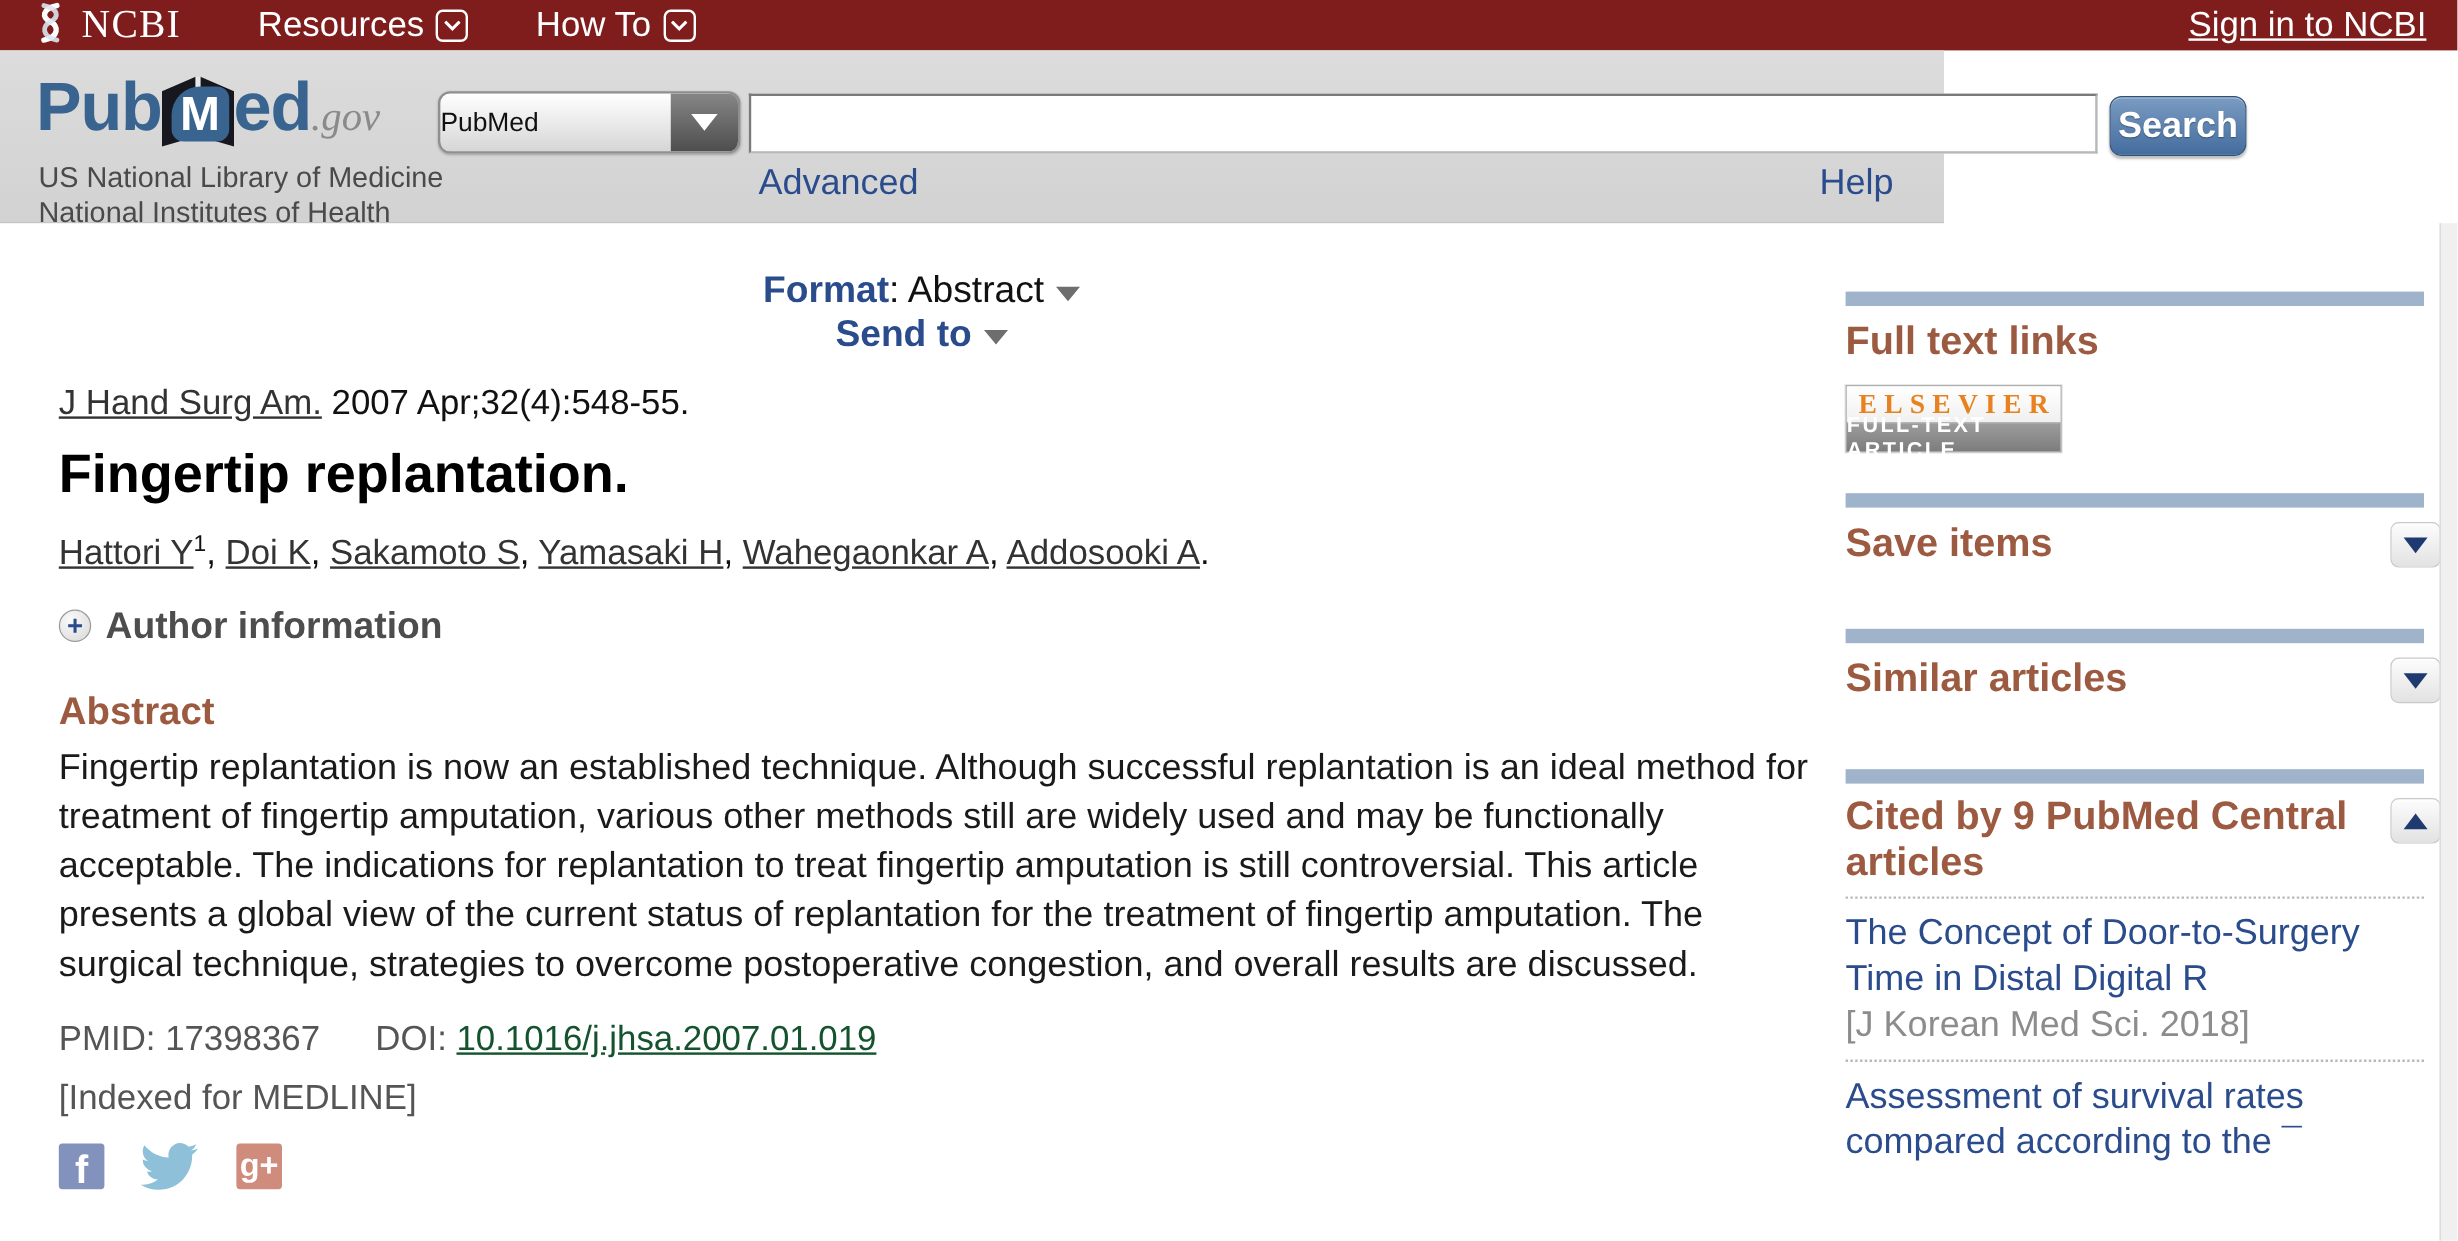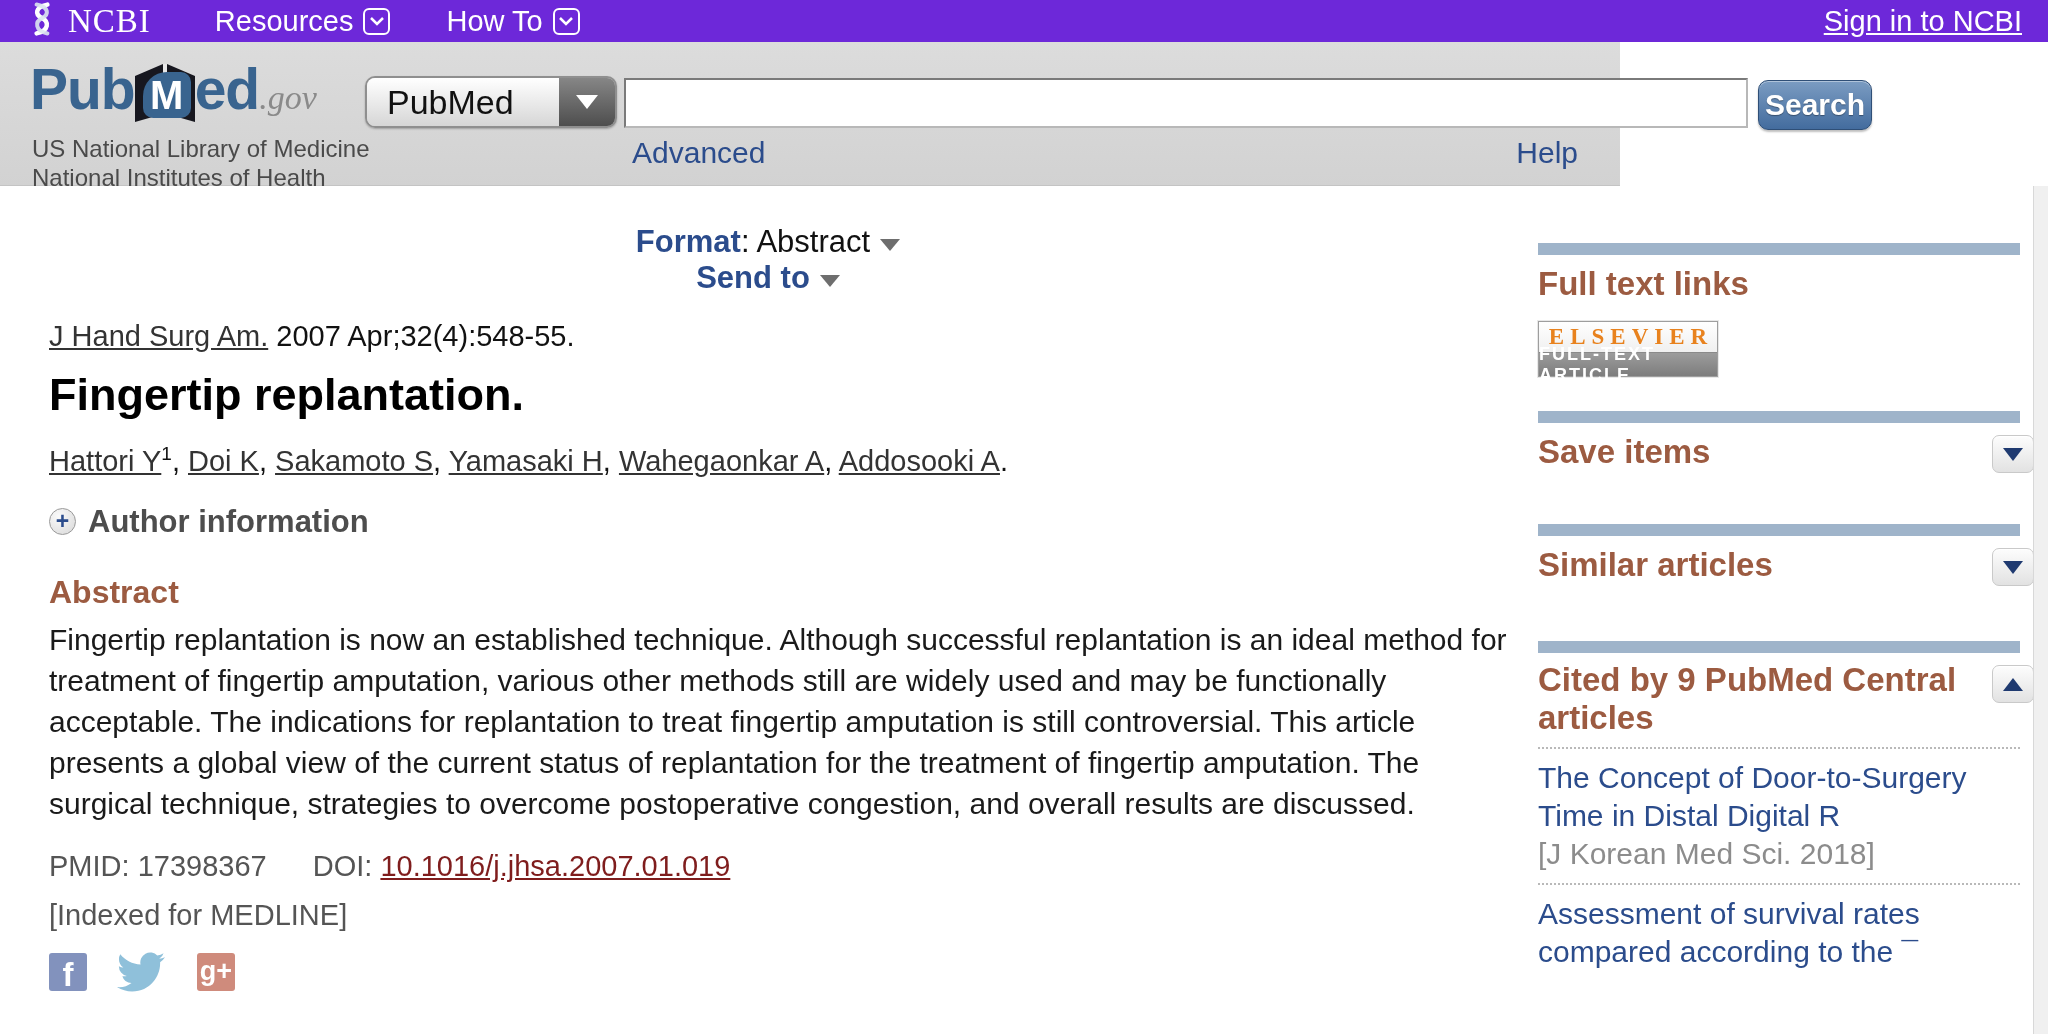--- a/index.html
+++ b/index.html
@@ -5,21 +5,21 @@
   * { margin:0; padding:0; box-sizing:border-box; }
   html,body { width:2048px; height:1034px; }
   body {
     position:relative; overflow:hidden; background:#ffffff;
     font-family:"Liberation Sans", sans-serif; color:#1a1a1a;
   }
 
   
   .topbar {
     position:absolute; left:0; top:0; width:2048px; height:42px;
-    background:#6d28d9; display:flex; align-items:center; padding:16px 26px; color:#fff;
+    background:#7f1d1d; display:flex; align-items:center; padding:16px 26px; color:#fff;
   }
   .ncbi-brand { display:flex; align-items:center; gap:10px; margin-right:64px; }
   .ncbi-brand .word { font-family:"Liberation Serif", serif; font-size:33px; color:#fff; letter-spacing:1px; }
   .nav-item { display:flex; align-items:center; gap:10px; font-size:29px; margin-right:56px; cursor:pointer; }
   .dd-box { width:27px; height:27px; border:2px solid #fff; border-radius:6px; display:flex; align-items:center; justify-content:center; }
   .signin { margin-left:auto; font-size:29px; color:#fff; text-decoration:underline; cursor:pointer; }
 
   
   .header {
     position:absolute; left:0; top:42px; width:1620px; height:144px;
@@ -35,22 +35,22 @@
   }
   .pm-gov { font-family:"Liberation Serif", serif; font-style:italic; font-size:34px; color:#8a8a8a; }
   .tagline { position:absolute; left:32px; top:92px; font-size:24px; line-height:29px; color:#4a4a4a; }
 
   .db-select {
     position:absolute; left:365px; top:34px; width:252px; height:52px;
     border:2px solid #8f8f8f; border-radius:10px; display:flex; overflow:hidden; cursor:pointer;
     box-shadow:0 1px 2px rgba(0,0,0,.25);
   }
   .db-select .sel-text {
-    flex:1; background:linear-gradient(#ffffff,#d6d6d6); font-size:34px; color:#111;
-    display:flex; align-items:center; padding-left:20px;
+    flex:1; background:linear-gradient(#ffffff,#d6d6d6); font-size:22px; color:#111;
+    display:flex; align-items:center; 
   }
   .db-select .sel-arrow {
     width:56px; background:linear-gradient(#868686,#4e4e4e); display:flex; align-items:center; justify-content:center;
   }
   .tri-down-white { width:0; height:0; border-left:11px solid transparent; border-right:11px solid transparent; border-top:14px solid #fff; }
 
   .search-input {
     position:absolute; left:624px; top:36px; width:1124px; height:50px;
     border:2px solid; border-color:#7a7a7a #b8b8b8 #b8b8b8 #7a7a7a; background:#fff;
     font-size:30px; padding:0 14px; font-family:"Liberation Sans", sans-serif;
@@ -86,21 +86,21 @@
     width:27px; height:27px; border-radius:50%; border:1px solid #999;
     background:radial-gradient(circle at 35% 30%, #fafafa, #d8d8d8);
     color:#2b4c8c; font-size:23px; font-weight:bold; display:flex; align-items:center; justify-content:center;
     line-height:1;
   }
   .authinfo .txt { font-size:31px; font-weight:bold; color:#4d4d4d; }
   .abs-h { margin-top:34px; font-size:32px; font-weight:bold; color:#9c5b41; }
   .abs-p { margin-top:8px; font-size:30px; line-height:41px; color:#1a1a1a; width:1470px; }
   .ids { margin-top:26px; font-size:29px; color:#555; }
   .ids .sp { display:inline-block; width:38px; }
-  .ids a { color:#7f1d1d; text-decoration:underline; cursor:pointer; }
+  .ids a { color:#14532d; text-decoration:underline; cursor:pointer; }
   .indexed { margin-top:16px; font-size:29px; color:#555; }
   .social { margin-top:20px; display:flex; align-items:center; }
   .soc-fb { width:38px; height:38px; background:#8292bd; border-radius:3px; color:#fff; font-weight:bold; font-size:33px; display:flex; align-items:flex-end; justify-content:center; line-height:0.95; overflow:hidden; cursor:pointer; }
   .soc-tw { width:48px; height:40px; margin-left:30px; cursor:pointer; }
   .soc-gp { width:38px; height:38px; margin-left:32px; background:#cf8b7c; border-radius:3px; color:#fff; font-weight:bold; font-size:27px; display:flex; align-items:center; justify-content:center; cursor:pointer; }
 
   
   .sidebar { position:absolute; left:1538px; top:243px; width:482px; }
   .sec { position:relative; }
   .sec-bar { height:12px; background:#9fb4ca; }

